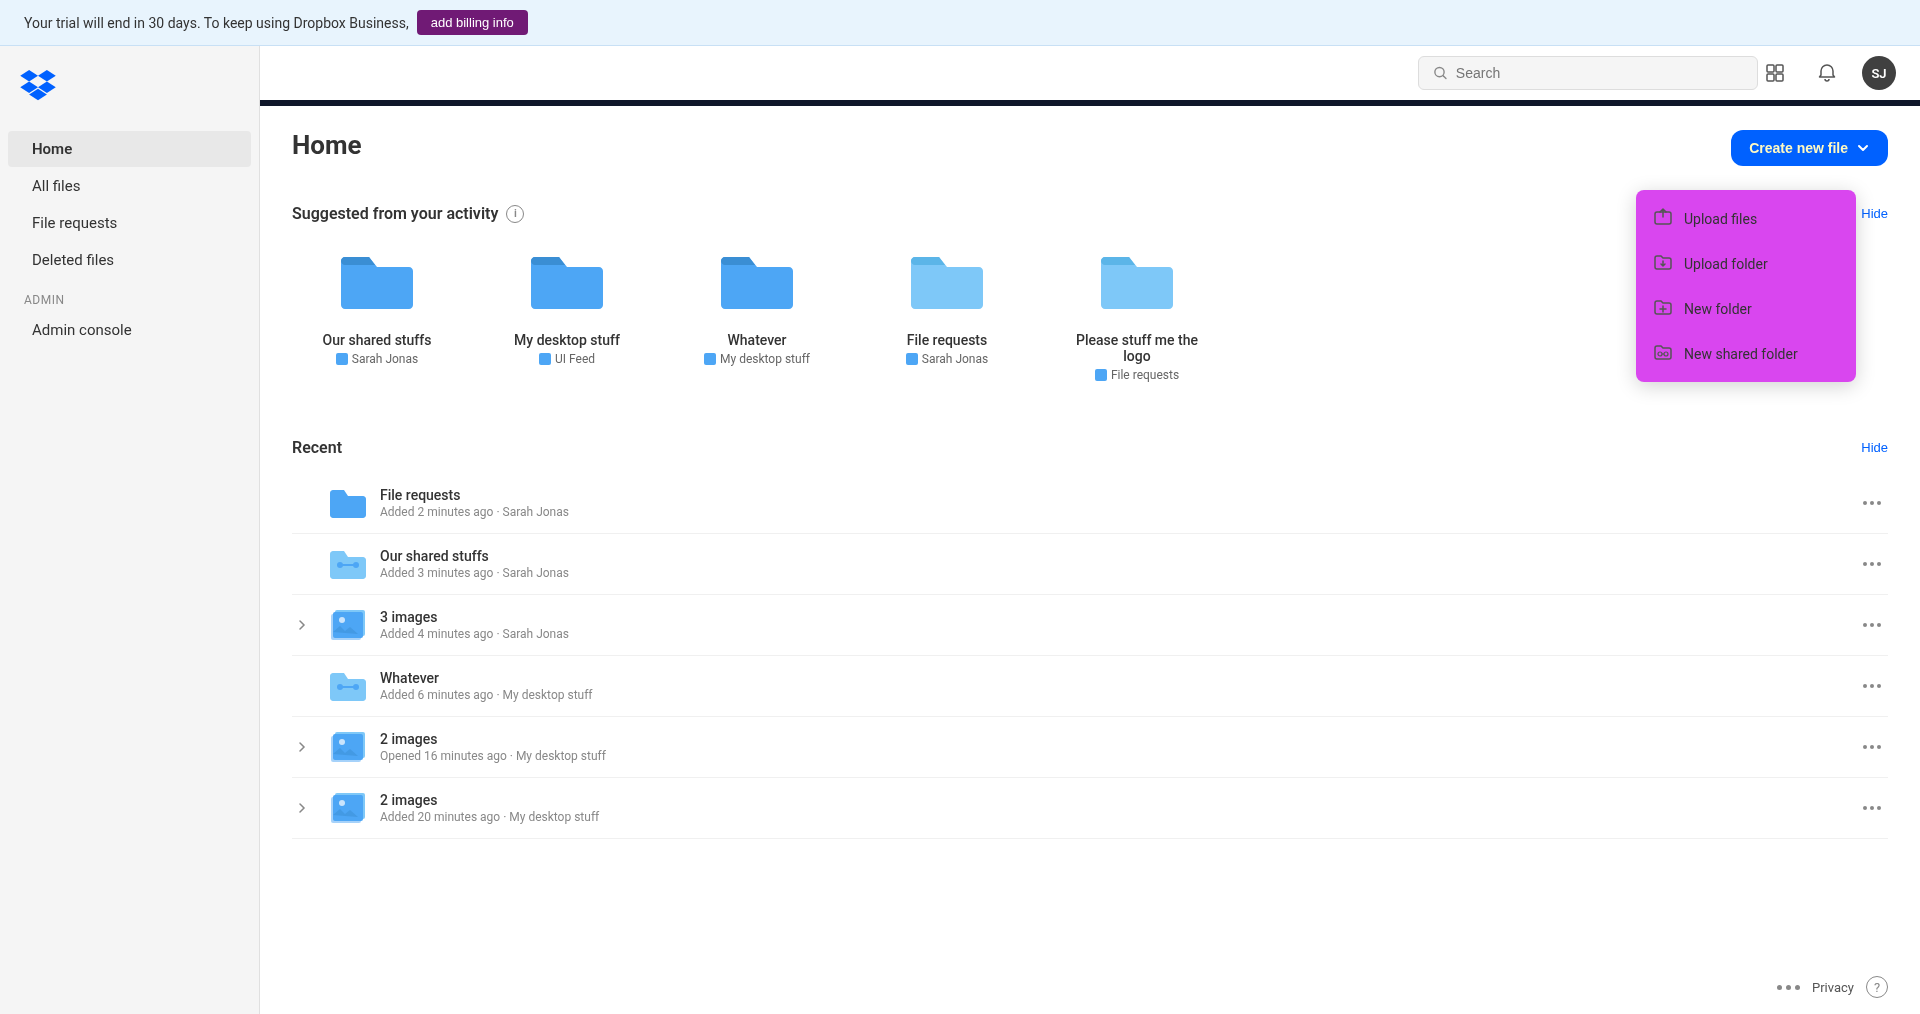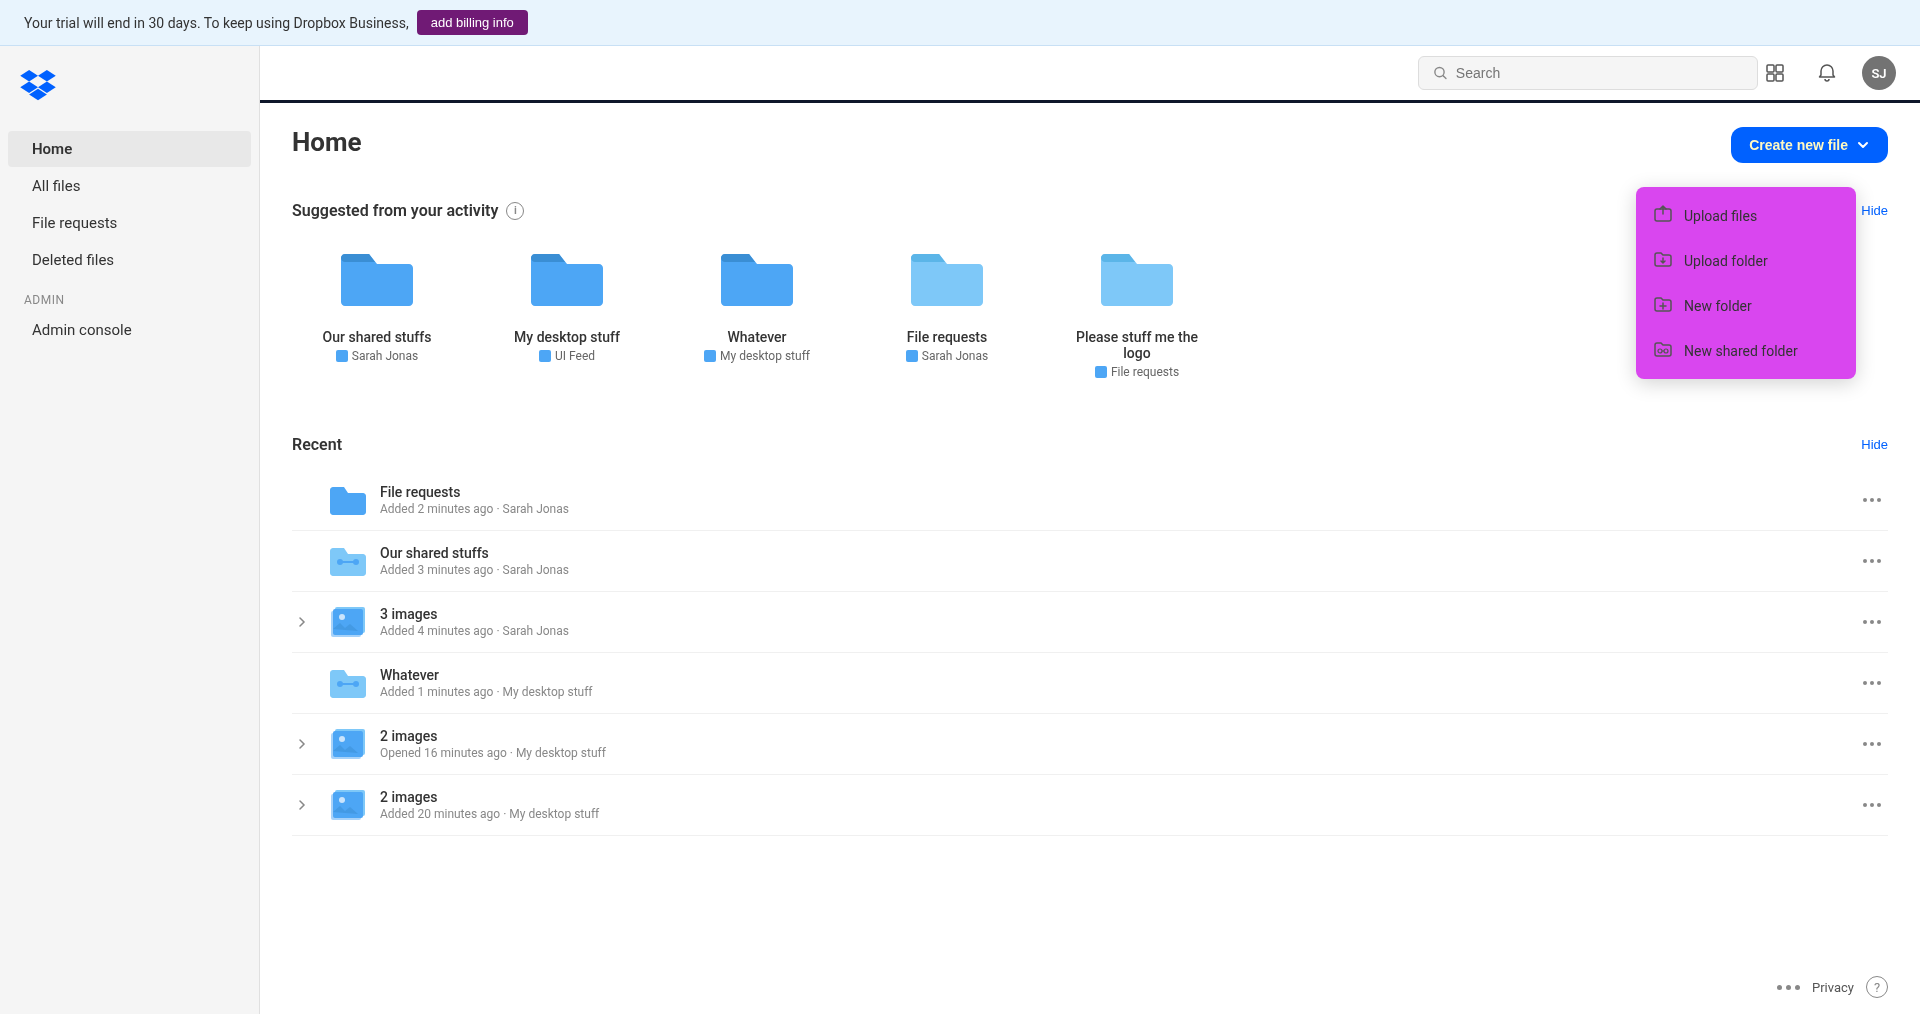--- a/index.html
+++ b/index.html
@@ -15,26 +15,26 @@
     
     .sidebar { width: 260px; background: #f5f5f5; border-right: 1px solid #e0e0e0; display: flex; flex-direction: column; padding: 16px 0; flex-shrink: 0; }
     .sidebar-logo { padding: 8px 20px 24px; }
     .sidebar-logo svg { width: 36px; height: 32px; }
     .sidebar-nav-item { padding: 9px 24px; font-size: 15px; color: #333; cursor: pointer; border-radius: 4px; margin: 1px 8px; }
     .sidebar-nav-item.active { font-weight: 600; background: #e8e8e8; }
     .sidebar-section-label { padding: 14px 24px 4px; font-size: 12px; color: #888; text-transform: uppercase; letter-spacing: 0.5px; }
 
     
     .main-area { flex: 1; display: flex; flex-direction: column; overflow: hidden; background: #fff; }
-    .topbar { display: flex; align-items: center; justify-content: space-between; padding: 10px 24px; border-bottom: 3px solid #0f172a; background: #fff; flex-shrink: 0; }
+    .topbar { display: flex; align-items: center; justify-content: space-between; padding: 10px 24px; border-bottom: 6px solid #0f172a; background: #fff; flex-shrink: 0; }
     .search-bar { display: flex; align-items: center; background: #f5f5f5; border: 1px solid #ddd; border-radius: 6px; padding: 8px 14px; width: 340px; gap: 8px; }
     .search-bar input { border: none; background: transparent; outline: none; font-size: 14px; width: 100%; color: #555; }
     .topbar-right { display: flex; align-items: center; gap: 18px; }
     .topbar-icon { width: 34px; height: 34px; display: flex; align-items: center; justify-content: center; cursor: pointer; color: #555; border-radius: 4px; }
-    .avatar { width: 34px; height: 34px; background: #737373; color: white; border-radius: 50%; display: flex; align-items: center; justify-content: center; font-size: 13px; font-weight: 600; cursor: pointer; }
+    .avatar { width: 34px; height: 34px; background: #404040; color: white; border-radius: 50%; display: flex; align-items: center; justify-content: center; font-size: 13px; font-weight: 600; cursor: pointer; }
 
     
     .content { flex: 1; overflow-y: auto; padding: 24px 32px; position: relative; }
     .page-title { font-size: 26px; font-weight: 700; margin-bottom: 24px; }
 
     
     .section-header { display: flex; align-items: center; justify-content: space-between; margin-bottom: 16px; margin-top: 44px; }
     .section-title { font-size: 16px; font-weight: 600; display: flex; align-items: center; gap: 8px; }
     .hide-btn { font-size: 13px; color: #0061ff; cursor: pointer; background: none; border: none; }
 
@@ -278,21 +278,21 @@
     <div class="list-item-icon">
               <svg width="36" height="30" viewBox="0 0 36 30" fill="none">
       <path d="M0 5C0 3.34 1.34 2 3 2H14L18 8H33C34.66 8 36 9.34 36 11V27C36 28.66 34.66 30 33 30H3C1.34 30 0 28.66 0 27V5Z" fill="#7ec8f8"></path>
       <rect x="12" y="15" width="12" height="2" rx="1" fill="#4da6f5"></rect>
       <circle cx="10" cy="16" r="3" fill="#4da6f5"></circle>
       <circle cx="26" cy="16" r="3" fill="#4da6f5"></circle>
     </svg>
             </div>
     <div class="list-item-info">
       <div class="list-item-name">Whatever</div>
-      <div class="list-item-sub">Added 1 minutes ago · My desktop stuff</div>
+      <div class="list-item-sub">Added 6 minutes ago · My desktop stuff</div>
     </div>
     <div class="list-item-more">
       <svg width="18" height="4" viewBox="0 0 18 4" fill="none">
                 <circle cx="2" cy="2" r="2" fill="#888"></circle>
                 <circle cx="9" cy="2" r="2" fill="#888"></circle>
                 <circle cx="16" cy="2" r="2" fill="#888"></circle>
               </svg>
     </div>
   </div>
           <div class="list-item">

